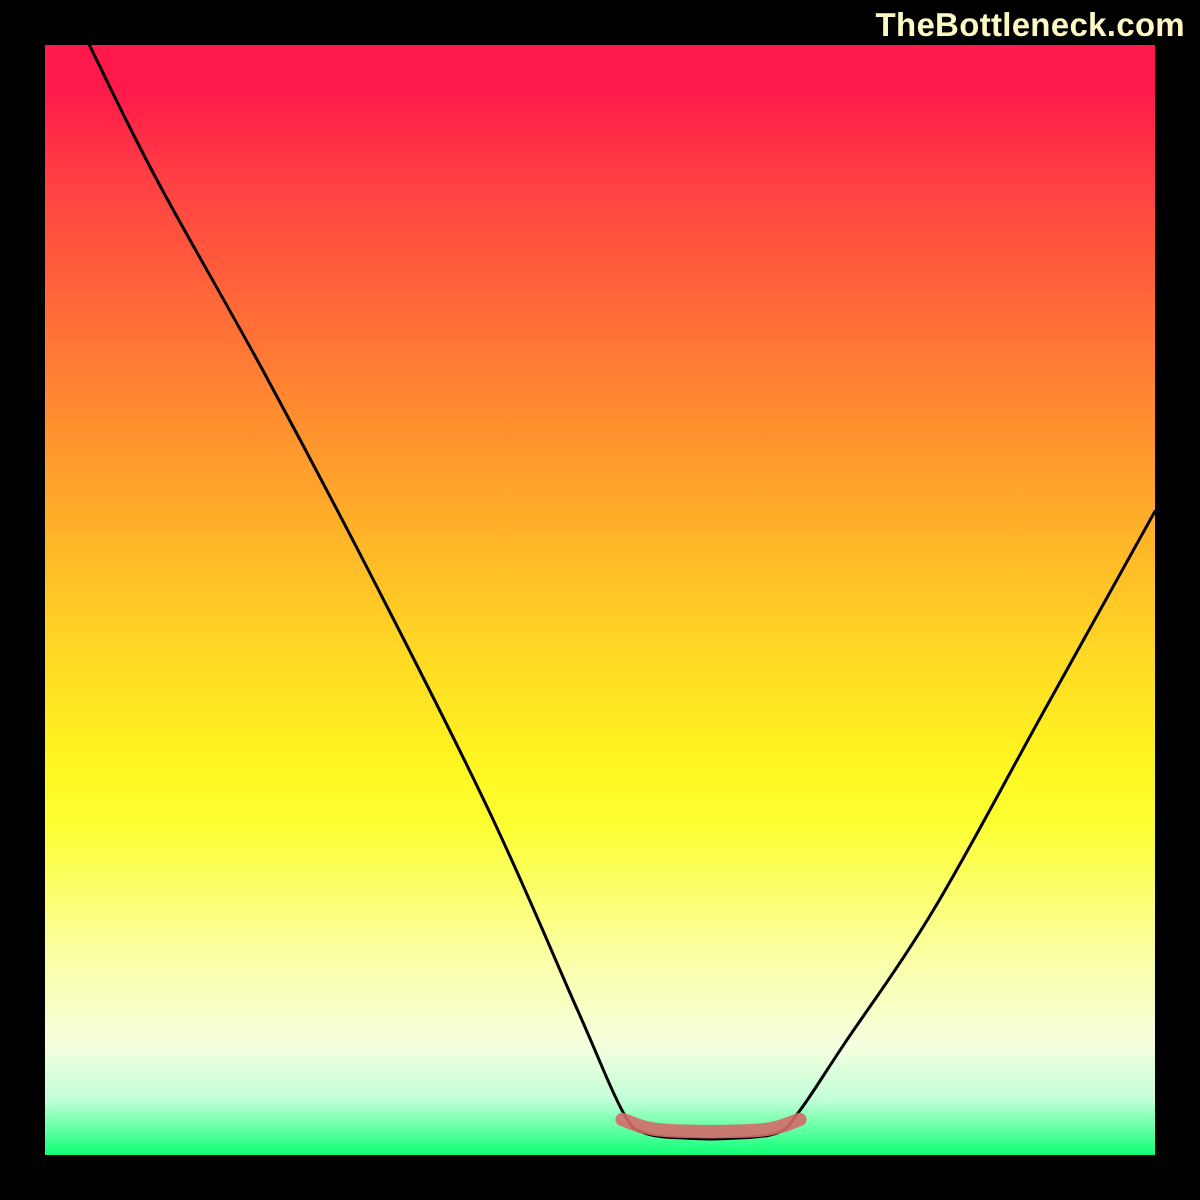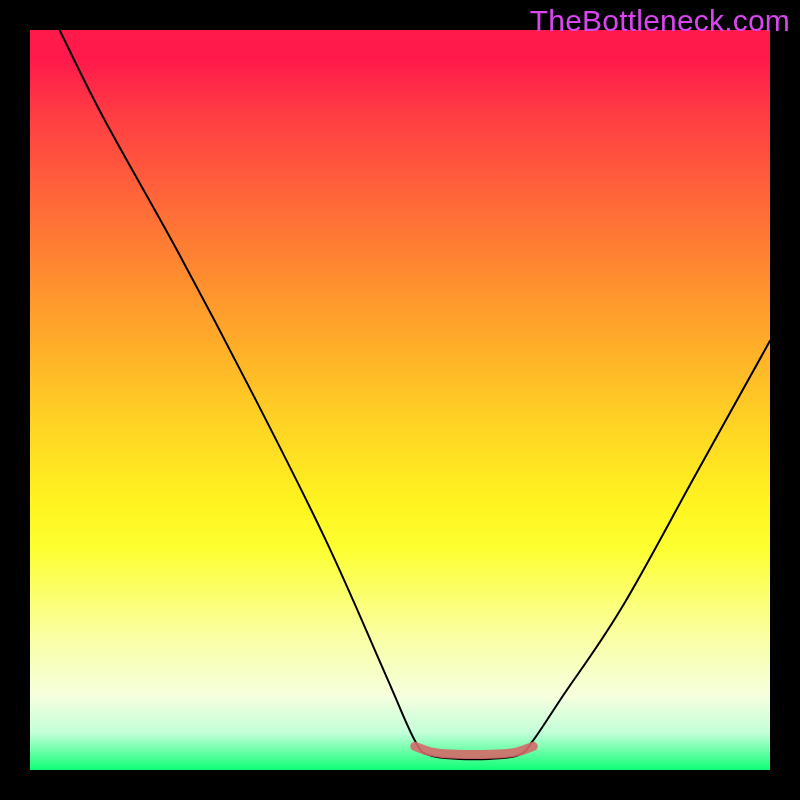--- a/index.html
+++ b/index.html
@@ -14,23 +14,23 @@
   .frame {
     position: relative;
     width: 800px;
     height: 800px;
     background: #000;
   }
   .watermark {
     position: absolute;
     top: 4px;
     right: 10px;
-    color: #d946ef;
-    font-size: 30px;
-    font-weight: normal;
+    color: #fef9c3;
+    font-size: 22px;
+    font-weight: bold;
     z-index: 50;
     letter-spacing: 0.2px;
   }
   .plot-area {
     position: absolute;
     left: 30px;
     top: 30px;
     width: 740px;
     height: 740px;
     overflow: hidden;

